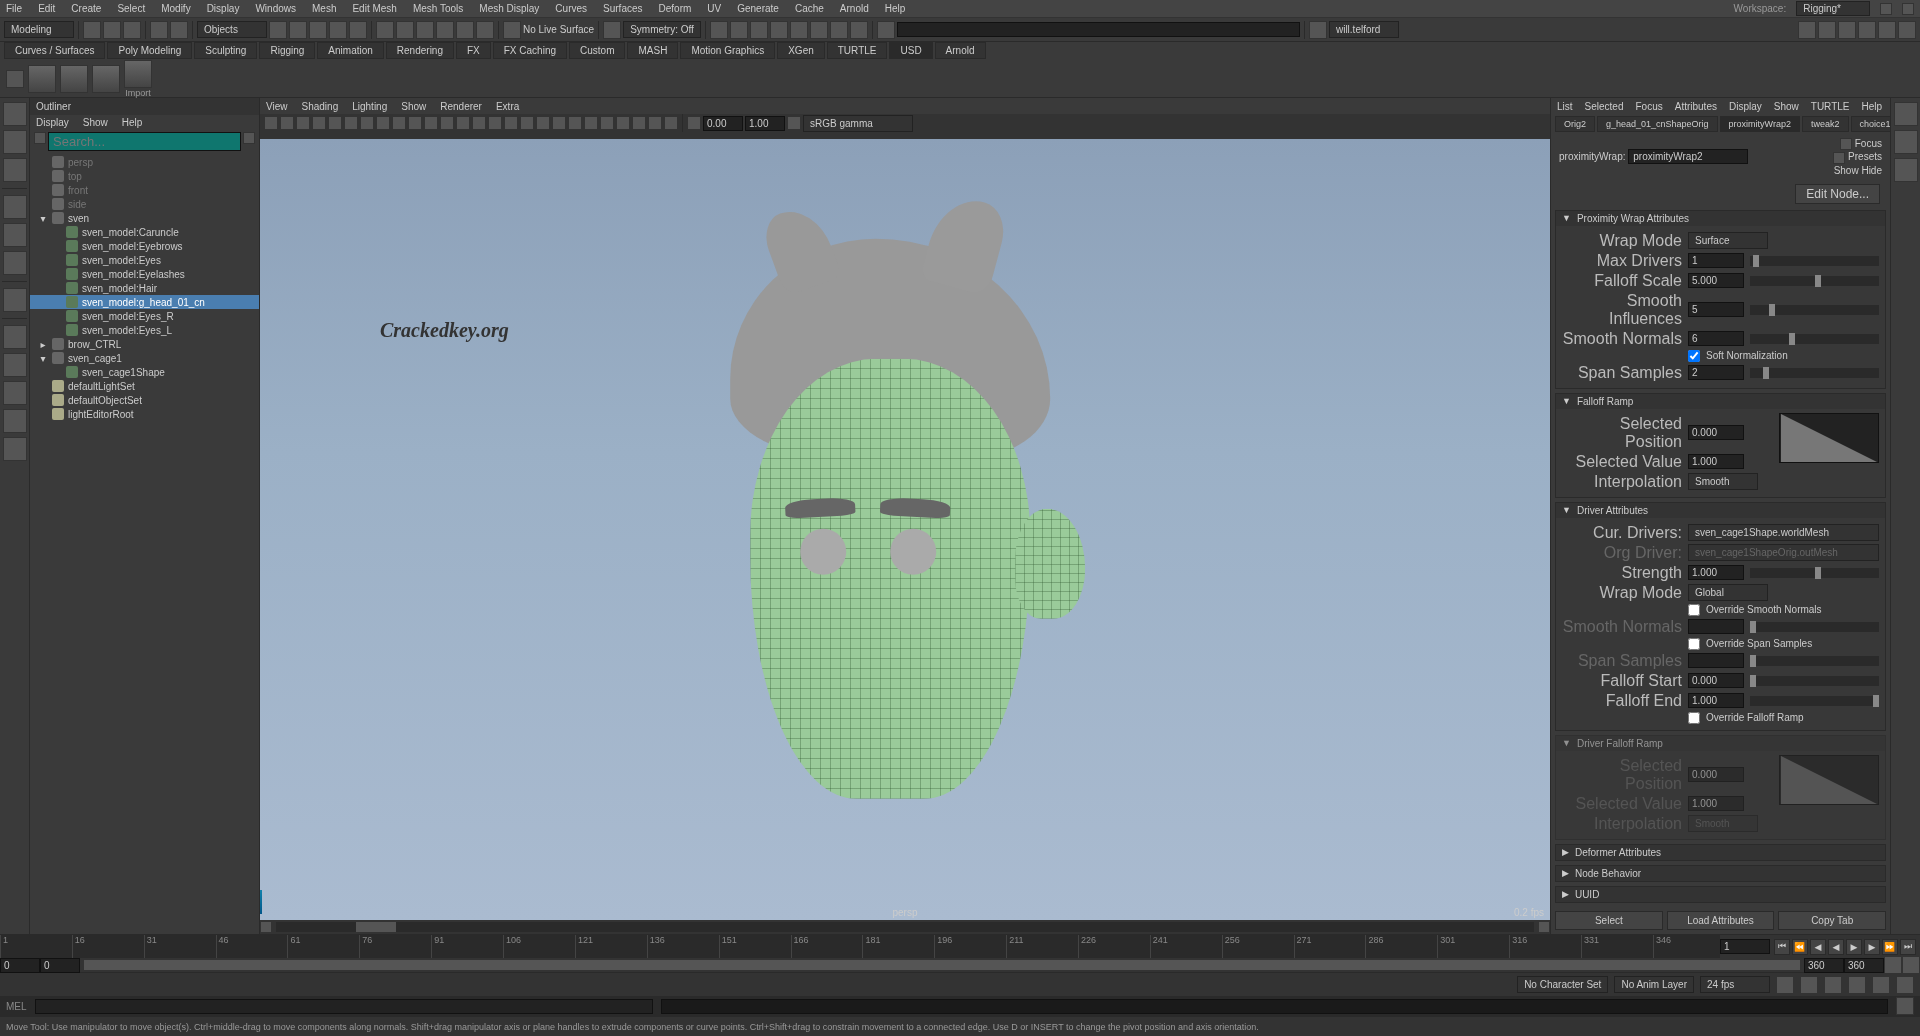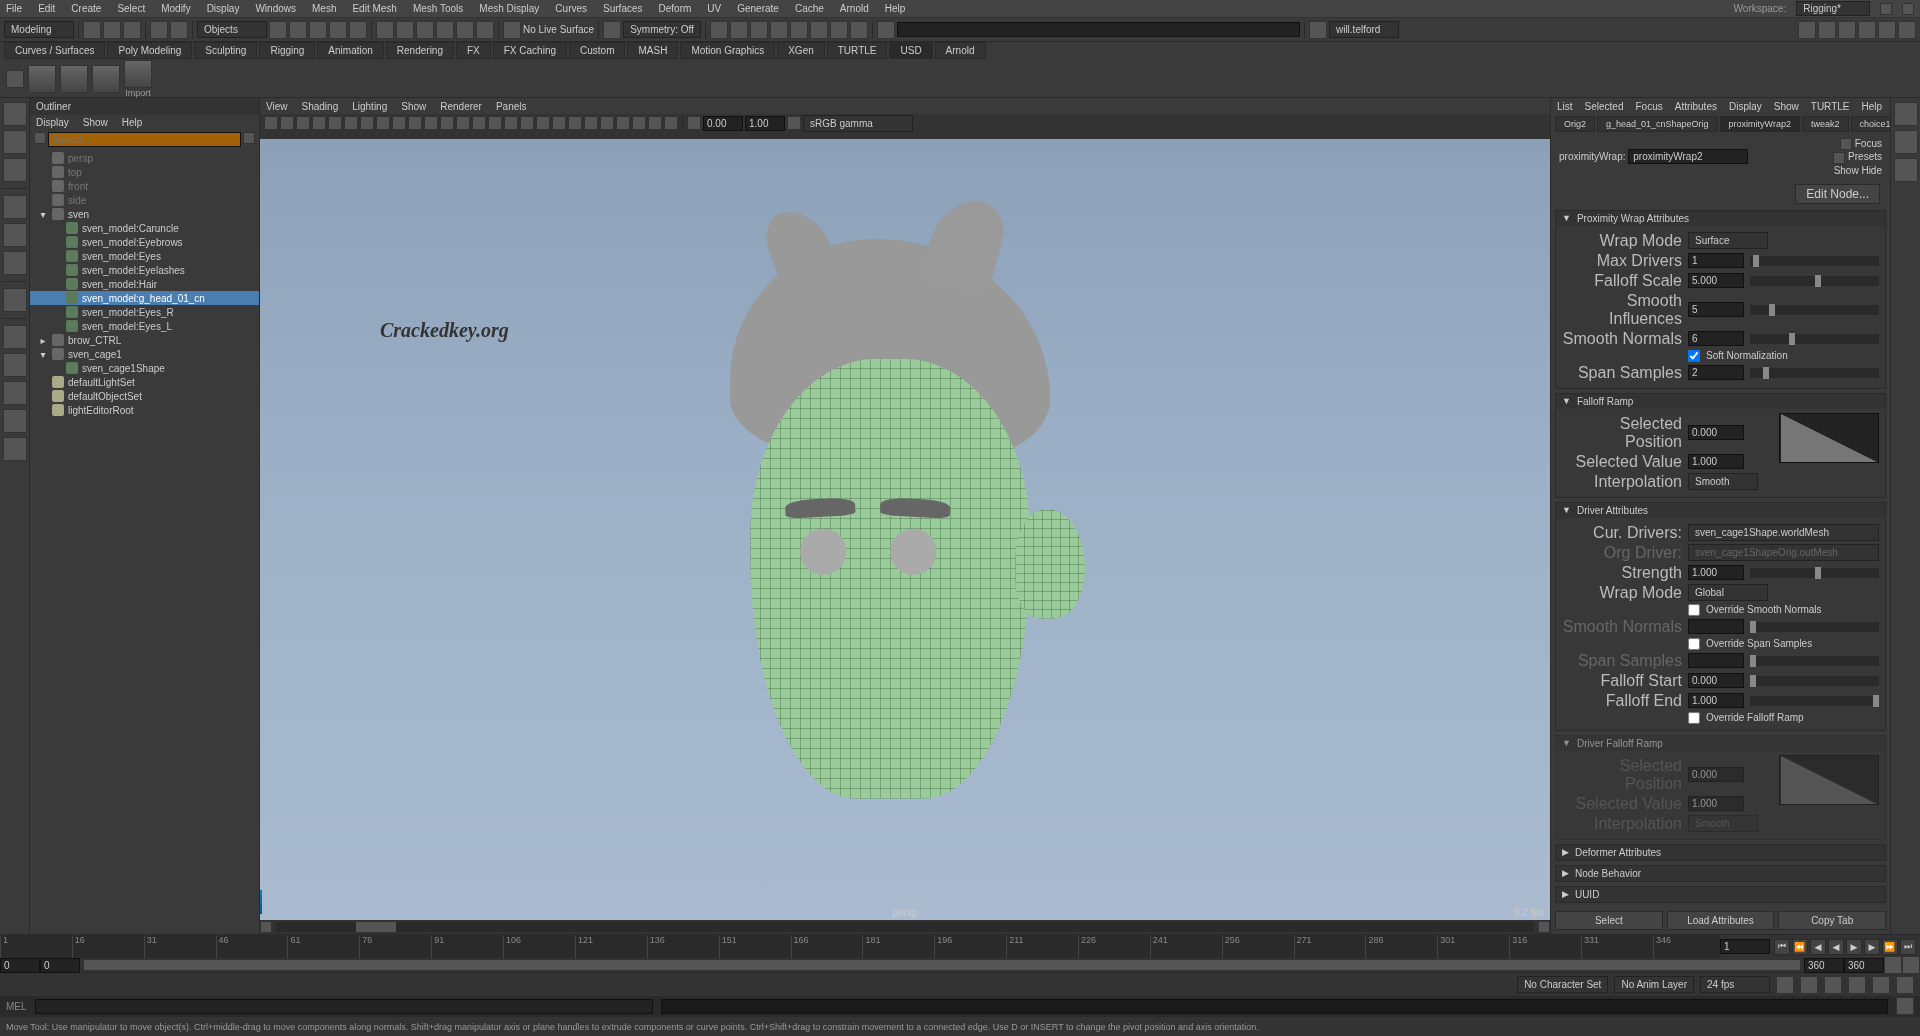--- a/index.html
+++ b/index.html
@@ -21,21 +21,21 @@
 .shelf-icon { width: 28px; height: 28px; background: linear-gradient(#666,#444); border: 1px solid #333; }
 .shelf-small { font-size: 9px; color: #999; text-align: center; }
 .main { display: flex; height: calc(100% - 18px - 24px - 18px - 38px - 24px - 14px - 24px - 20px - 20px); }
 .left-tools { width: 30px; background: #3a3a3a; display: flex; flex-direction: column; gap: 4px; padding: 4px 2px; border-right: 1px solid #2a2a2a; }
 .lt-icon { width: 24px; height: 24px; background: #555; border: 1px solid #333; margin: 0 auto; }
 .lt-sep { height: 1px; background: #2a2a2a; margin: 2px 0; }
 .outliner { width: 230px; background: #3a3a3a; border-right: 1px solid #2a2a2a; display: flex; flex-direction: column; }
 .outliner-header { padding: 3px 6px; background: #333; font-size: 10px; }
 .outliner-menu { display: flex; gap: 14px; padding: 2px 6px; background: #3a3a3a; }
 .outliner-search { display: flex; padding: 2px 4px; gap: 2px; }
-.outliner-search input { flex: 1; background: #a16207; border: 1px solid #111; color: #ccc; padding: 1px 4px; font-size: 10px; }
+.outliner-search input { flex: 1; background: #0f766e; border: 1px solid #111; color: #ccc; padding: 1px 4px; font-size: 13px; }
 .outliner-tree { flex: 1; overflow: auto; padding: 2px 0; }
 .tree-row { display: flex; align-items: center; height: 14px; padding: 0 4px; gap: 4px; cursor: pointer; }
 .tree-row.selected { background: #4a7eb0; color: #fff; }
 .tree-indent { display: inline-block; }
 .tree-expand { width: 10px; text-align: center; font-size: 10px; }
 .tree-icon { width: 12px; height: 12px; background: #666; border-radius: 2px; }
 .tree-icon.mesh { background: #5a7a5a; }
 .tree-icon.grp { background: #666; }
 .tree-icon.light { background: #aa8; }
 .viewport-wrap { flex: 1; display: flex; flex-direction: column; background: #333; }
@@ -372,21 +372,21 @@
       </div>
   </div>
 
   <div class="viewport-wrap">
     <div class="vp-menu">
       <span>View</span>
       <span>Shading</span>
       <span>Lighting</span>
       <span>Show</span>
       <span>Renderer</span>
-      <span>Panels</span>
+      <span>Extra</span>
     </div>
     <div class="vp-toolbar">
       <span class="vp-ticon"></span>
         <span class="vp-ticon"></span>
         <span class="vp-ticon"></span>
         <span class="vp-ticon"></span>
         <span class="vp-ticon"></span>
         <span class="vp-ticon"></span>
         <span class="vp-ticon"></span>
         <span class="vp-ticon"></span>

